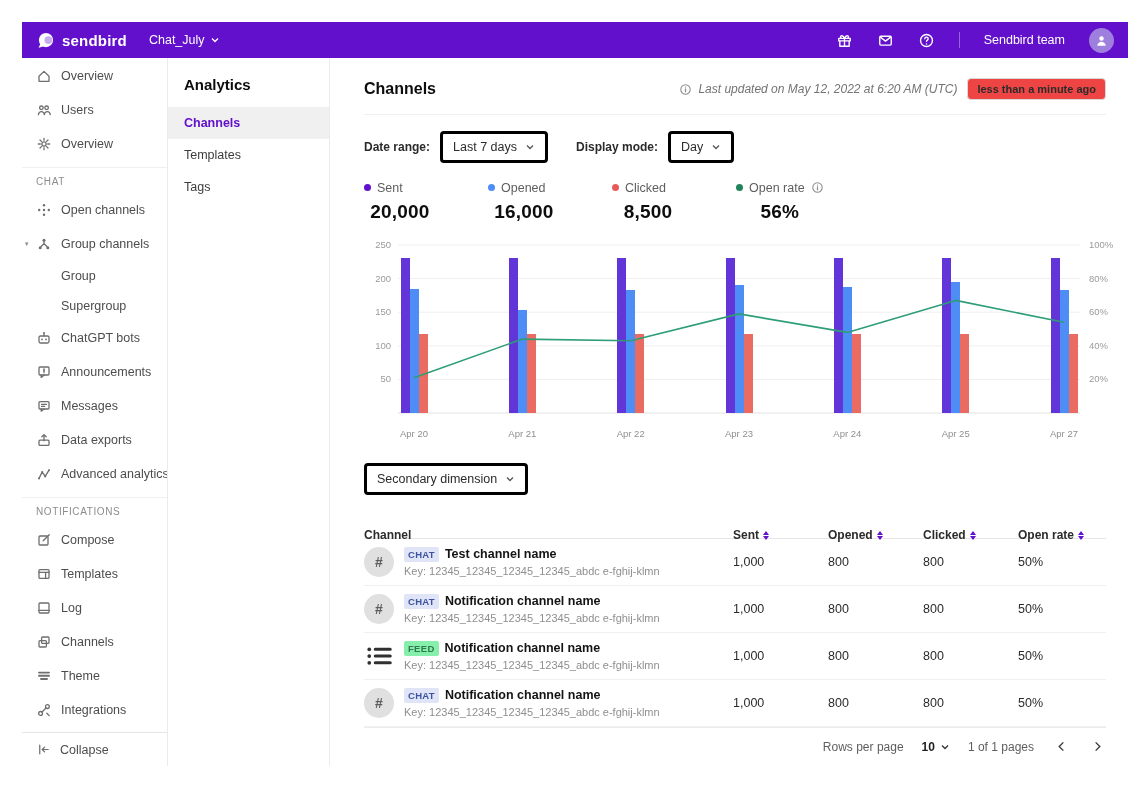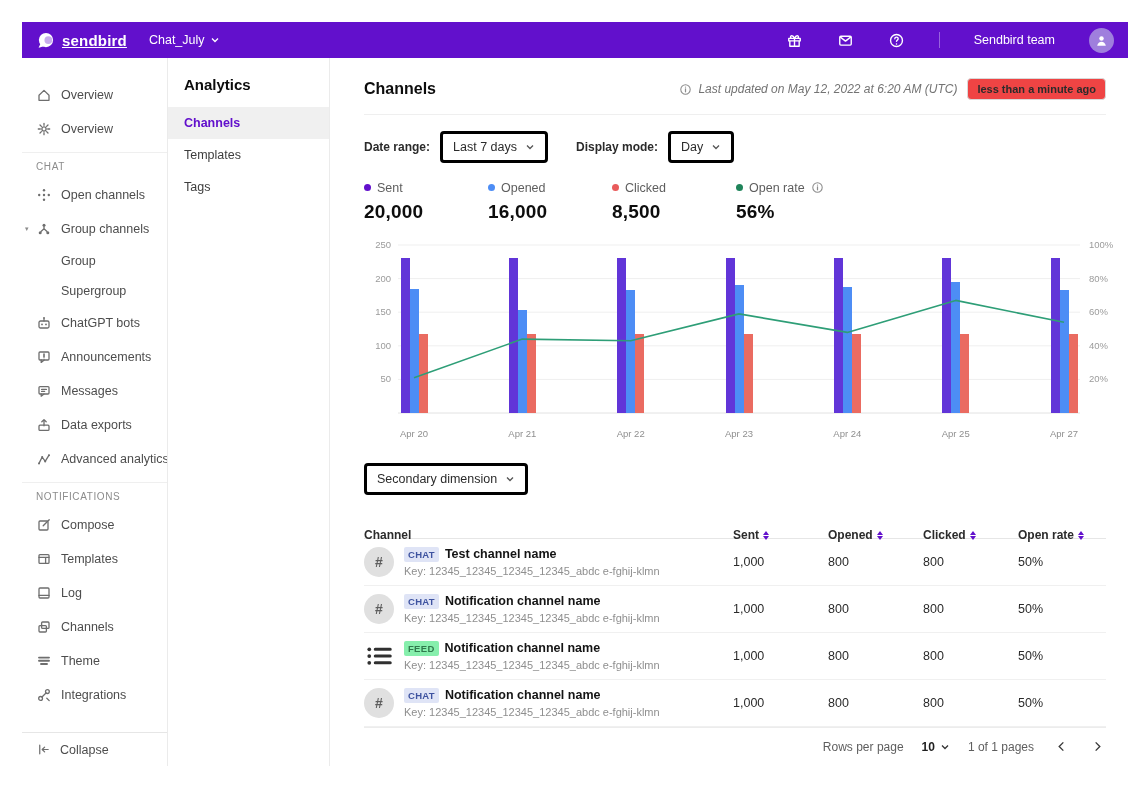--- a/index.html
+++ b/index.html
@@ -6,37 +6,37 @@
   html,body { width:1148px; height:790px; background:#fff; overflow:hidden;
     font-family:"Liberation Sans", sans-serif; color:#1a1a1a; }
   .app { position:absolute; top:22px; left:22px; right:20px; bottom:24px;
     display:flex; flex-direction:column; background:#fff; }
 
   
   .topbar { height:36px; background:#6210CC; display:flex; align-items:center;
     padding:0 14px 0 14px; flex:0 0 auto; color:#fff; }
   .logo { display:flex; align-items:center; gap:7px; }
   .logo .mark { width:19px; height:19px; display:inline-flex; }
-  .logo .word { font-weight:bold; font-size:15px; letter-spacing:.2px;text-decoration:underline; }
+  .logo .word { font-weight:bold; font-size:15px; letter-spacing:.2px; }
   .app-selector { margin-left:22px; font-size:12.5px; display:flex; align-items:center; gap:5px; cursor:pointer; }
-  .topbar-right { margin-left:auto; display:flex; align-items:center; gap:34px; }
+  .topbar-right { margin-left:auto; display:flex; align-items:center; gap:24px; }
   .tb-icon { width:17px; height:17px; display:inline-flex; cursor:pointer; }
   .tb-divider { width:1px; height:16px; background:rgba(255,255,255,.35); }
   .team { font-size:12.5px; }
   .avatar { width:25px; height:25px; border-radius:50%; background:#9f7fdd; display:inline-flex;
     align-items:center; justify-content:center; cursor:pointer; }
   .chev { display:inline-flex; width:10px; height:10px; }
 
   
   .shell { flex:1; display:flex; min-height:0; }
 
   
   .sidebar { width:146px; flex:0 0 auto; border-right:1px solid #ebebeb; display:flex;
     flex-direction:column; background:#fff; }
-  .nav-scroll { flex:1; overflow:hidden; padding-top:20px; }
+  .nav-scroll { flex:1; overflow:hidden; padding-top:1px; }
   .nav-item { position:relative; display:flex; align-items:center; gap:9px; height:34px;
     padding:0 10px 0 14px; font-size:12.5px; color:#4d4d4d; cursor:pointer; white-space:nowrap; }
   .nav-item .nicon { width:16px; height:16px; flex:0 0 auto; display:inline-flex; color:#6e6e6e; }
   .nav-child { height:30px; padding-left:39px; display:flex; align-items:center;
     font-size:12.5px; color:#4d4d4d; cursor:pointer; }
   .nav-caret { position:absolute; left:3px; font-size:7px; color:#8c8c8c; }
   .nav-sec-label { margin:6px 0 2px; padding:8px 14px 4px; font-size:10px; letter-spacing:.6px;
     color:#8c8c8c; border-top:1px solid #efefef; }
   .collapse-row { flex:0 0 auto; border-top:1px solid #e6e6e6; height:34px; display:flex;
     align-items:center; gap:9px; padding:0 14px; font-size:12.5px; color:#4d4d4d; cursor:pointer; background:#fff; }
@@ -65,21 +65,21 @@
   .select-btn { display:inline-flex; align-items:center; gap:8px; border:3px solid #000000;
     border-radius:4px; background:#fff; padding:6px 10px; font-size:12.5px; color:#2b2b2b;
     cursor:pointer; font-family:inherit; }
   .select-btn .chev { color:#555; }
   .ctrl-gap { width:8px; }
 
   .stats { display:flex; gap:52px; margin-top:18px; }
   .stat { min-width:72px; }
   .stat-top { display:flex; align-items:center; gap:6px; font-size:12.5px; color:#5e5e5e; }
   .dot { width:7px; height:7px; border-radius:50%; }
-  .stat-value { margin-top:6px; font-size:19px; font-weight:bold; color:#0d0d0d; letter-spacing:.2px; }
+  .stat-value { margin-top:6px; font-size:19px; font-weight:bold; color:#0d0d0d; letter-spacing:.2px;text-align:center; }
 
   .chart-wrap { margin-top:10px; width:100%; }
   .chart-wrap svg { display:block; }
 
   .sec-dim { margin-top:16px; }
   .table { margin-top:14px; padding-right:18px; }
   .trow { display:flex; align-items:center; }
   .thead { height:30px; border-bottom:1px solid #e6e6e6; }
   .th { font-size:12px; font-weight:bold; color:#2b2b2b; display:flex; align-items:center; gap:4px;margin-top:24px; }
   .col-channel { flex:1; min-width:0; }
@@ -167,20 +167,30 @@
 
     <div class="sidebar">
       <div class="nav-scroll" id="primary-nav">
           <div class="nav-item">
             <span class="nicon">
               <svg viewBox="0 0 16 16" width="100%" height="100%" fill="none" stroke="currentColor" stroke-width="1.3" stroke-linecap="round" stroke-linejoin="round">
                 <path d="M3 8.3 8 3.4l5 4.9V13.3H3z"></path>
               </svg>
             </span>
             <span>Overview</span>
+          </div>
+          <div class="nav-item">
+            <span class="nicon">
+              <svg viewBox="0 0 16 16" width="100%" height="100%" fill="none" stroke="currentColor" stroke-width="1.3" stroke-linecap="round" stroke-linejoin="round">
+                <circle cx="5.4" cy="5.8" r="1.8"></circle>
+                <circle cx="10.6" cy="5.8" r="1.8"></circle>
+                <path d="M2.4 12.6c.3-2 1.8-3 3-3s2.7 1 3 3M8.3 12.6c.3-2 1.8-3 3-3s2.7 1 3 3"></path>
+              </svg>
+            </span>
+            <span>Users</span>
           </div>
           <div class="nav-item">
             <span class="nicon">
               <svg viewBox="0 0 16 16" width="100%" height="100%" fill="none" stroke="currentColor" stroke-width="1.3" stroke-linecap="round" stroke-linejoin="round">
                 <circle cx="8" cy="8" r="2.1"></circle>
                 <path d="M8 2.3v2M8 11.7v2M2.3 8h2M11.7 8h2M4 4l1.4 1.4M10.6 10.6 12 12M12 4l-1.4 1.4M5.4 10.6 4 12"></path>
               </svg>
             </span>
             <span>Overview</span>
           </div>

